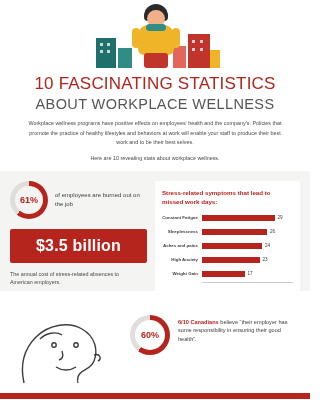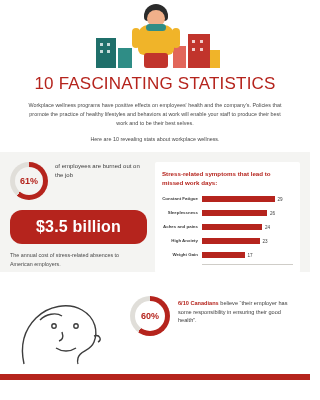--- a/index.html
+++ b/index.html
@@ -69,40 +69,40 @@
   
   .mid { position: relative; margin-top: 10px; height: 120px; }
   .mid-bg {
     position:absolute; left:0; top:0; width:310px; height:120px;
     background:#f4f4f2;
   }
   .mid-inner { position:relative; display:flex; padding: 10px 10px 0; gap: 8px; }
 
   .left-col { width: 138px; }
 
-  .stat-row { display:flex; gap:7px; }
+  .stat-row { display:flex; align-items:center; gap:7px; }
   .donut {
     position:relative; width:38px; height:38px; border-radius:50%;
     background: conic-gradient(#b5241d 0 61%, #e0ded9 61% 100%);
     flex: 0 0 38px;
   }
   .donut::after {
     content:""; position:absolute; left:5px; top:5px;
     width:28px; height:28px; border-radius:50%; background:#f4f4f2;
   }
   .donut-label {
     position:absolute; inset:0; display:flex; align-items:center; justify-content:center;
     font-size:9px; font-weight:bold; color:#b5241d; z-index:2;
   }
   .stat-text { font-size:6px; color:#3d3d3d; line-height:1.45; }
 
   .big-card {
     margin-top: 10px;
     background:#b5241d; color:#fff;
-    height: 34px; border-radius:12px;
+    height: 34px; border-radius:2px;
     display:flex; align-items:center; justify-content:center;
   }
   .big-card-txt { font-size:16px; font-weight:bold; letter-spacing:.2px; }
   .big-cap { margin-top:7px; font-size:5.4px; color:#4a4a4a; line-height:1.6; width:130px; }
 
   
   .chart-card {
     width: 146px; background:#fff; border-radius:2px;
     padding: 7px 7px 8px 7px;
   }
@@ -173,20 +173,21 @@
         <div class="p-face"></div>
         <div class="p-body"></div>
         <div class="p-scarf"></div>
         <div class="p-legs"></div>
       </div>
     </div>
   </div>
 
   <div class="title-wrap">
     <div class="title-1">10 FASCINATING STATISTICS</div>
+    <div class="title-2">ABOUT WORKPLACE WELLNESS</div>
   </div>
   <div class="intro">Workplace wellness programs have positive effects on employees' health and the company's. Policies that promote the practice of healthy lifestyles and behaviors at work will enable your staff to produce their best work and to be their best selves.</div>
   <div class="subintro">Here are 10 revealing stats about workplace wellness.</div>
 
   <div class="mid">
     <div class="mid-bg"></div>
     <div class="mid-inner">
 
       <div class="left-col">
         <div class="stat-row">

